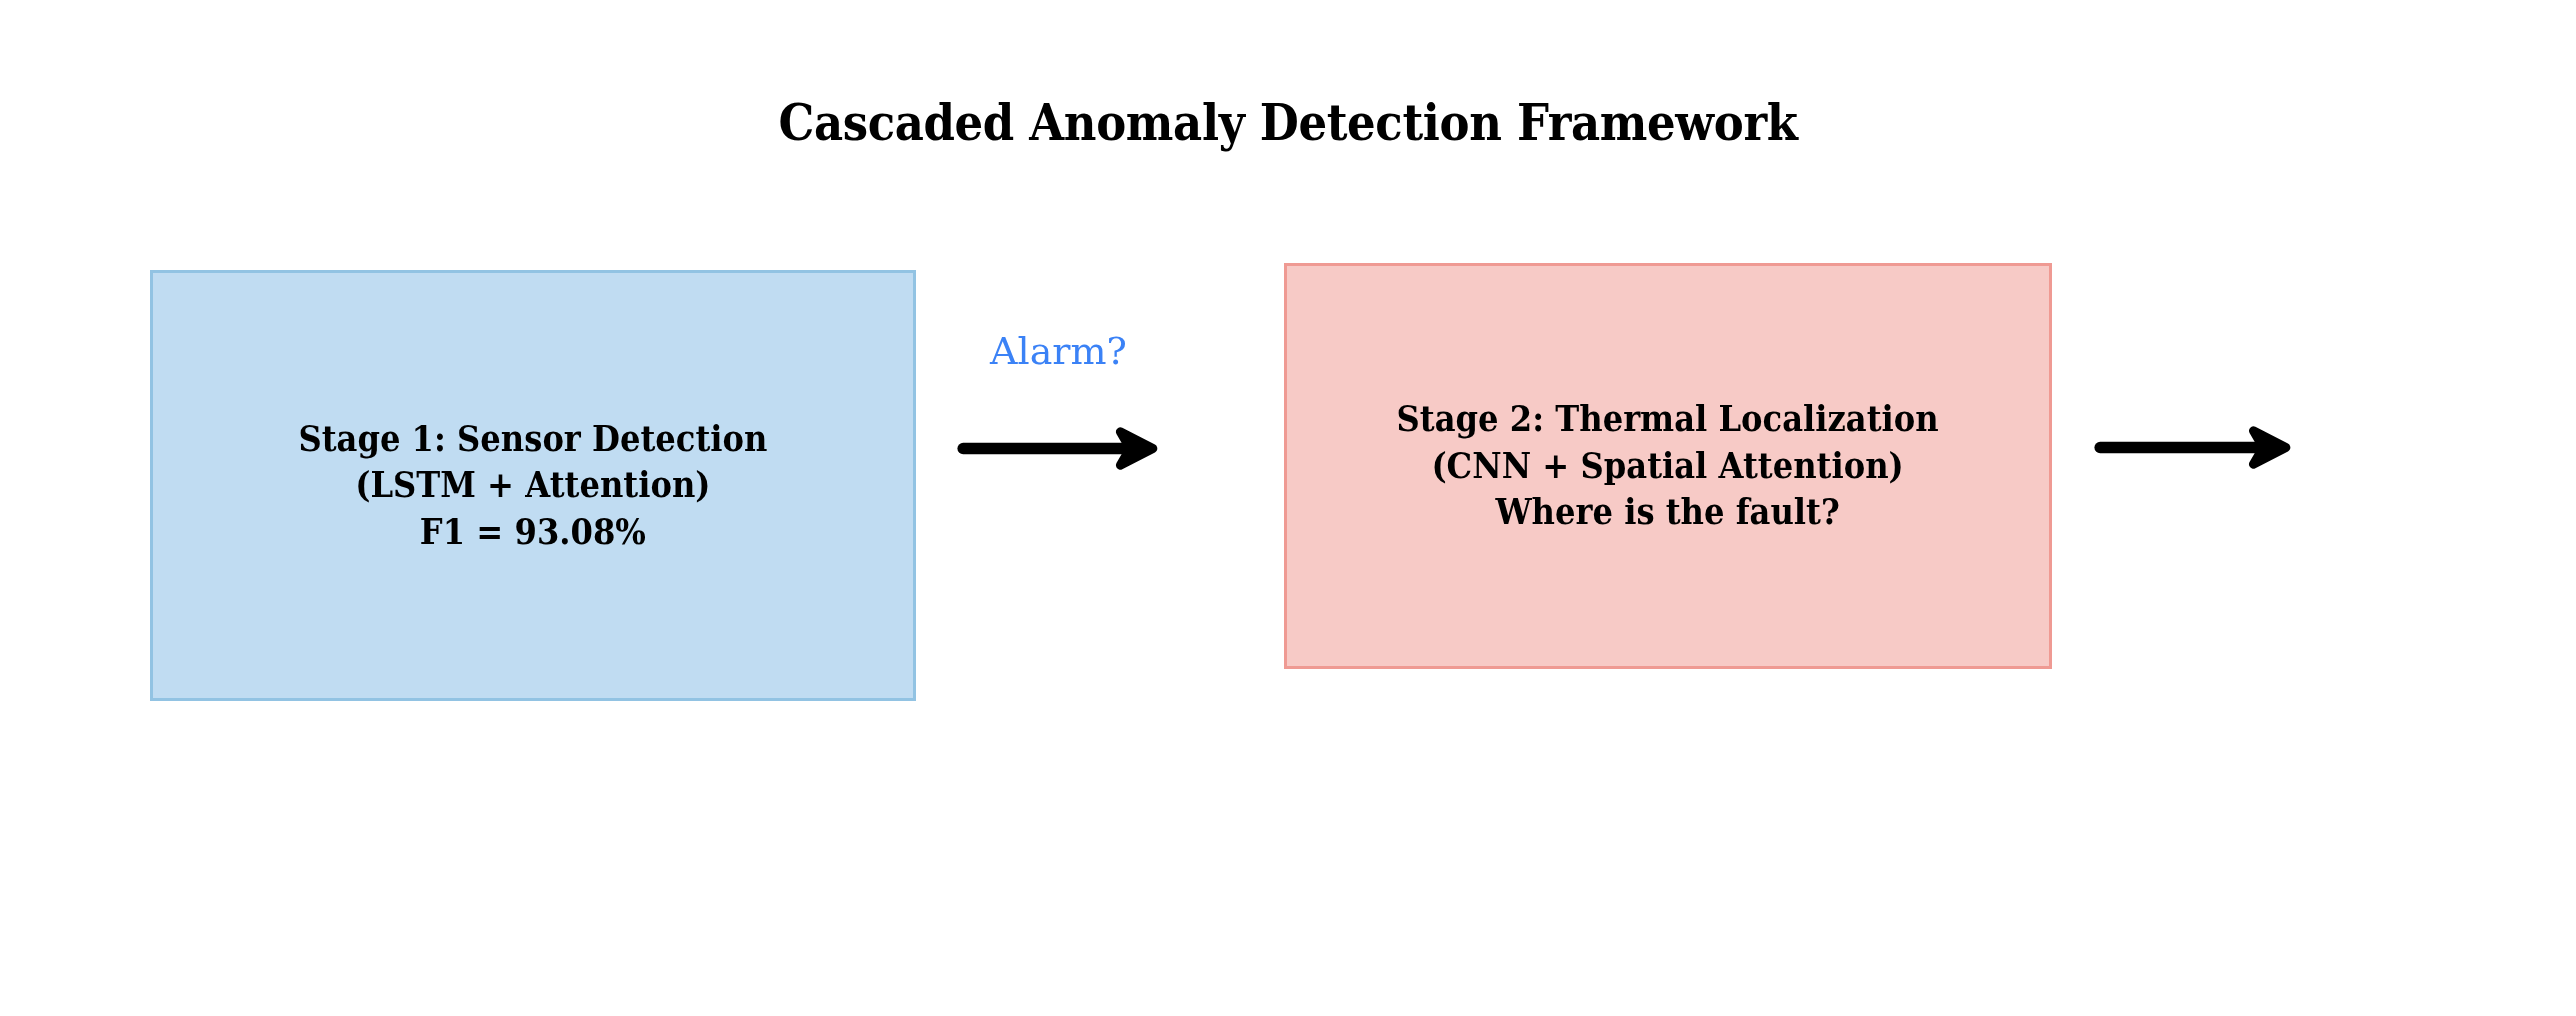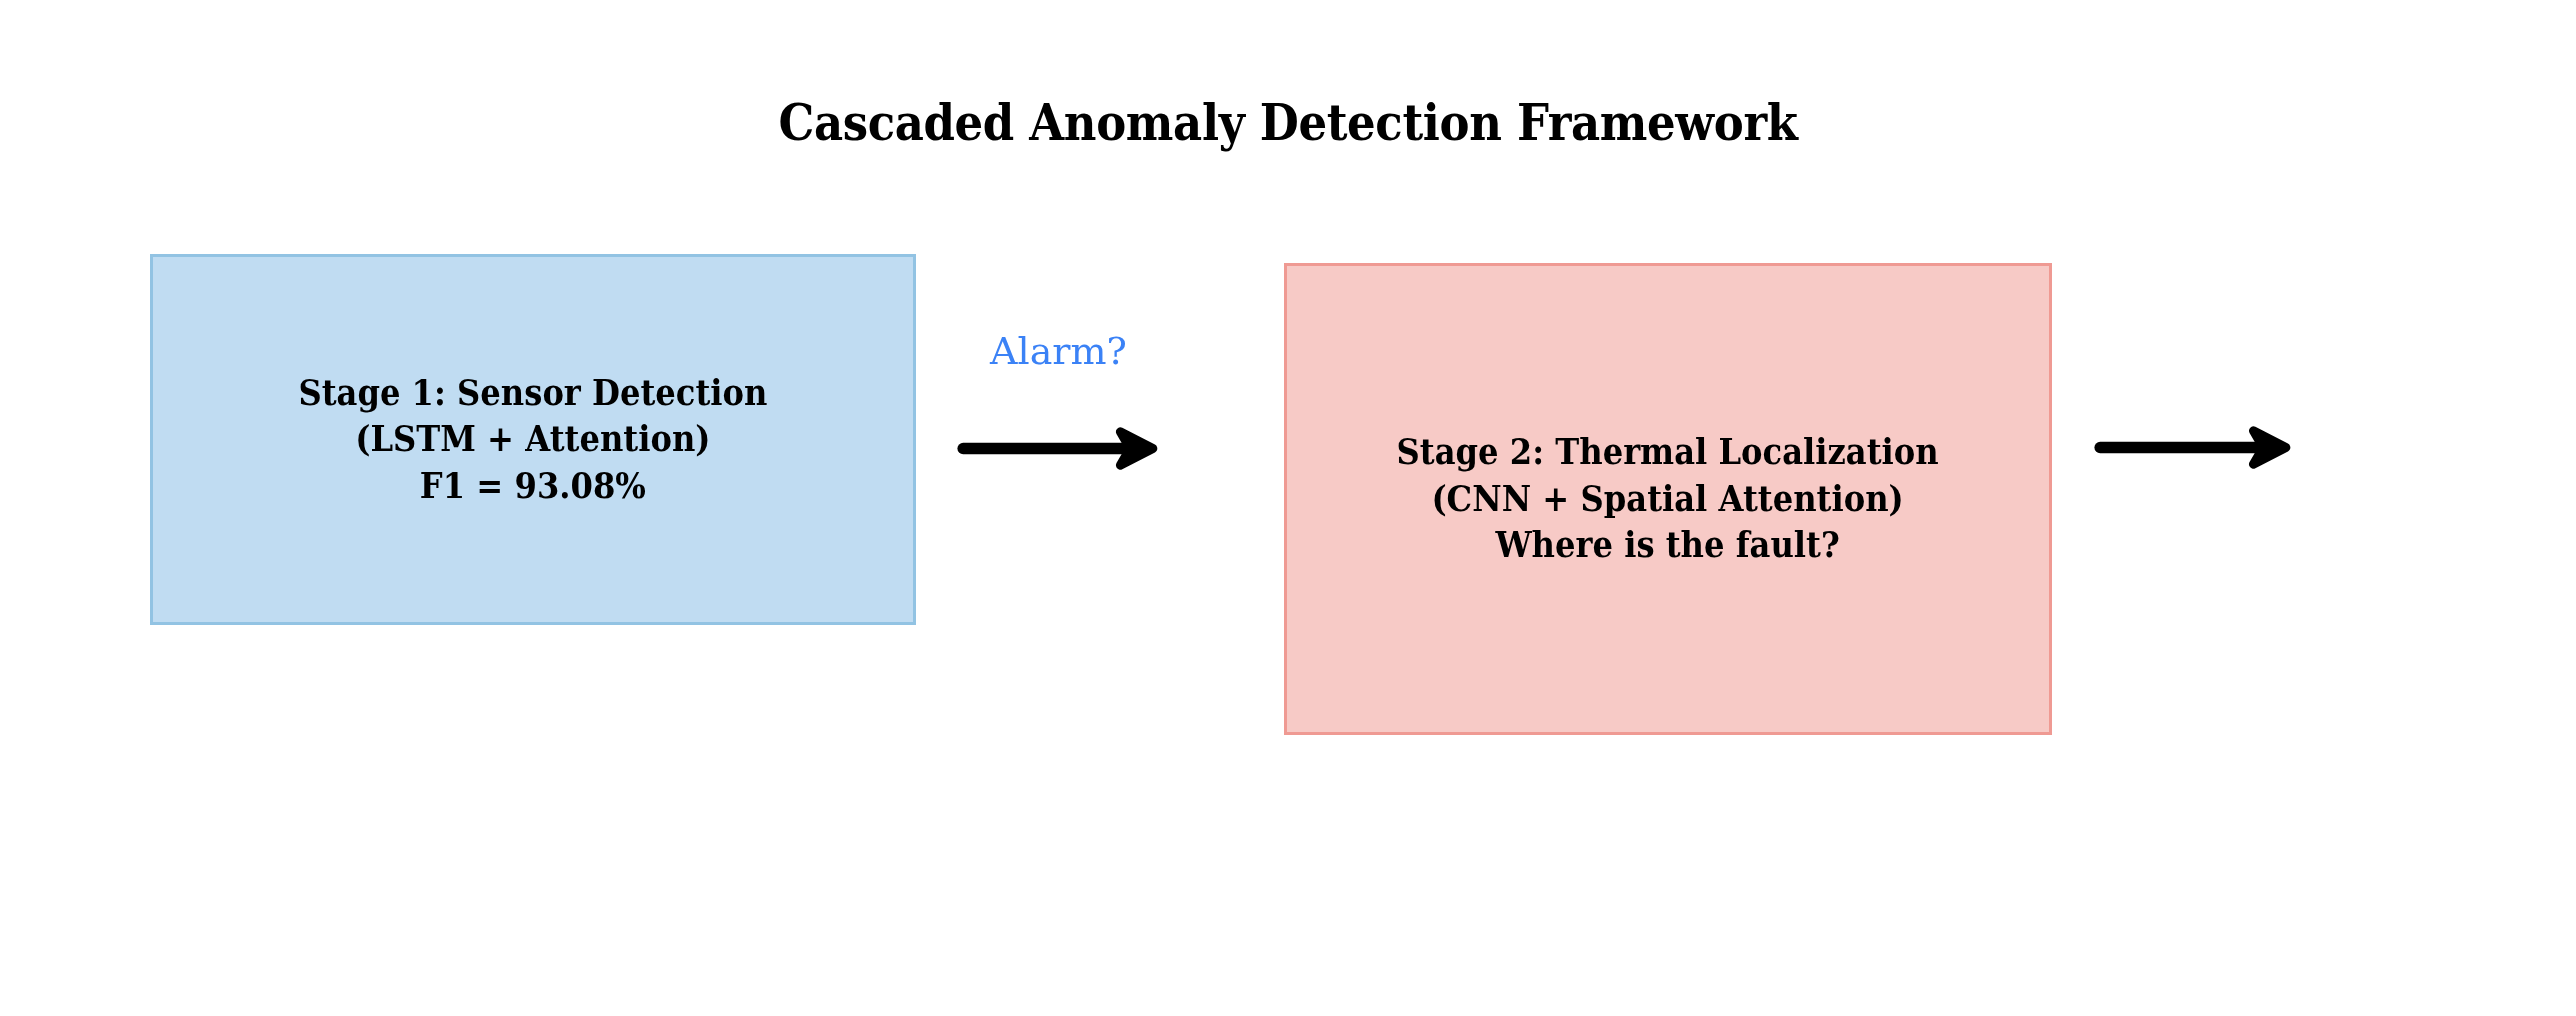--- a/index.html
+++ b/index.html
@@ -39,31 +39,31 @@
   
   .stage-box {
     position: absolute;
     box-sizing: border-box;
     display: flex;
     align-items: center;
     justify-content: center;
   }
   .stage-box.blue {
     left: 150px;
-    top: 254px;
+    top: 270px;
     width: 766px;
-    height: 371px;
+    height: 431px;
     background: #C0DCF2;
     border: 3.5px solid #92C3E3;
   }
   .stage-box.pink {
     left: 1284px;
     top: 263px;
     width: 768px;
-    height: 472px;
+    height: 406px;
     background: #F7CAC6;
     border: 3.5px solid #EF9A93;
   }
   .stage-text {
     text-align: center;
     font-family: "DejaVu Serif", serif;
     font-weight: bold;
     font-size: 35px;
     line-height: 1.33;
     color: #000000;

